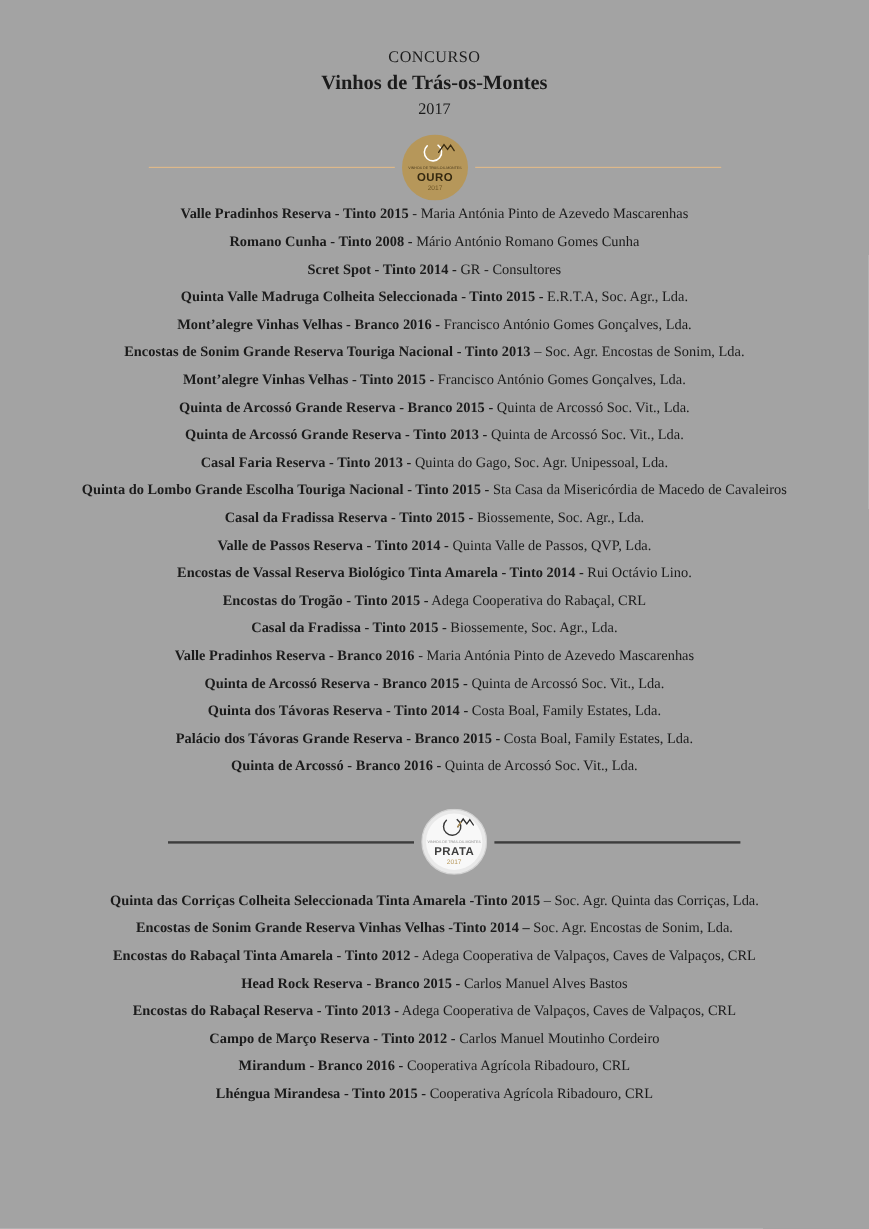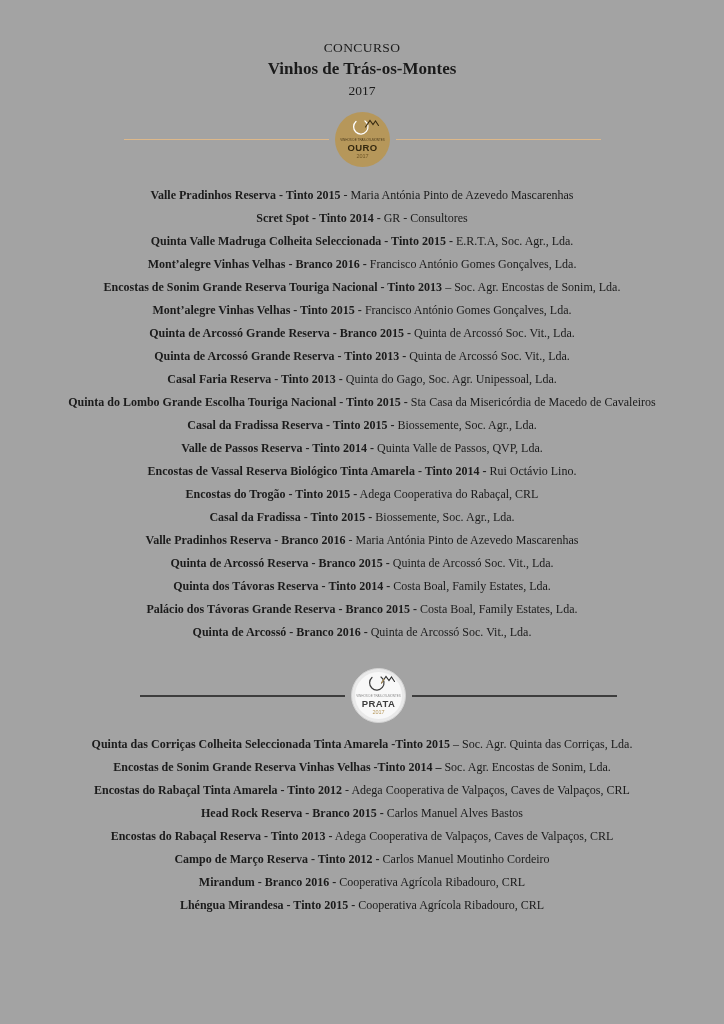--- a/index.html
+++ b/index.html
@@ -22,21 +22,21 @@
   .rule { display:inline-block; width:205px; }
   .medal-divider.gold .rule { height:1px; background:#ddb88a; }
   .medal-divider.silver .rule { height:2px; background:#3d3d3d; }
   .medal { width:55px; height:55px; display:block; }
   .medal text { font-family:"Liberation Sans", sans-serif; }
 
   
   .award-list { text-align:center; font-size:12px; }
   .award-list .award-item { line-height:23px; white-space:nowrap; }
   .award-list .wine { font-weight:bold; }
-  .award-list.gold-list { margin-top:17px; }
+  .award-list.gold-list { }
   .award-list.silver-list { margin-top:10px; }
 </style>
 </head>
 <body>
 
 <div class="page">
 
   <header>
     <div class="h-competition">CONCURSO</div>
     <div class="h-title">Vinhos de Trás-os-Montes</div>
@@ -54,20 +54,21 @@
       <text x="27.5" y="28.5" font-size="3" fill="#4a3a1c" text-anchor="middle">VINHOS DE TRÁS-OS-MONTES</text>
       <text x="27.5" y="38.5" font-size="9.5" font-weight="bold" fill="#34280f" text-anchor="middle" letter-spacing="0.4">OURO</text>
       <text x="27.5" y="46" font-size="5.5" fill="#6e5526" text-anchor="middle">2017</text>
     </svg>
     <span class="rule"></span>
   </div>
 
   <section class="award-list gold-list">
 
   <div class="award-item"><b class="wine">Valle Pradinhos Reserva - Tinto 2015</b><span class="producer"> - Maria Antónia Pinto de Azevedo Mascarenhas</span></div>
+      <div class="award-item"><b class="wine">Romano Cunha - Tinto 2008 -</b><span class="producer"> Mário António Romano Gomes Cunha</span></div>
       <div class="award-item"><b class="wine">Scret Spot - Tinto 2014 -</b><span class="producer"> GR - Consultores</span></div>
       <div class="award-item"><b class="wine">Quinta Valle Madruga Colheita Seleccionada - Tinto 2015 -</b><span class="producer"> E.R.T.A, Soc. Agr., Lda.</span></div>
       <div class="award-item"><b class="wine">Mont’alegre Vinhas Velhas - Branco 2016 -</b><span class="producer"> Francisco António Gomes Gonçalves, Lda.</span></div>
       <div class="award-item"><b class="wine">Encostas de Sonim Grande Reserva Touriga Nacional - Tinto 2013</b><span class="producer"> – Soc. Agr. Encostas de Sonim, Lda.</span></div>
       <div class="award-item"><b class="wine">Mont’alegre Vinhas Velhas - Tinto 2015 -</b><span class="producer"> Francisco António Gomes Gonçalves, Lda.</span></div>
       <div class="award-item"><b class="wine">Quinta de Arcossó Grande Reserva - Branco 2015 -</b><span class="producer"> Quinta de Arcossó Soc. Vit., Lda.</span></div>
       <div class="award-item"><b class="wine">Quinta de Arcossó Grande Reserva - Tinto 2013 -</b><span class="producer"> Quinta de Arcossó Soc. Vit., Lda.</span></div>
       <div class="award-item"><b class="wine">Casal Faria Reserva - Tinto 2013 -</b><span class="producer"> Quinta do Gago, Soc. Agr. Unipessoal, Lda.</span></div>
       <div class="award-item"><b class="wine">Quinta do Lombo Grande Escolha Touriga Nacional - Tinto 2015 -</b><span class="producer"> Sta Casa da Misericórdia de Macedo de Cavaleiros</span></div>
       <div class="award-item"><b class="wine">Casal da Fradissa Reserva - Tinto 2015 -</b><span class="producer"> Biossemente, Soc. Agr., Lda.</span></div>

